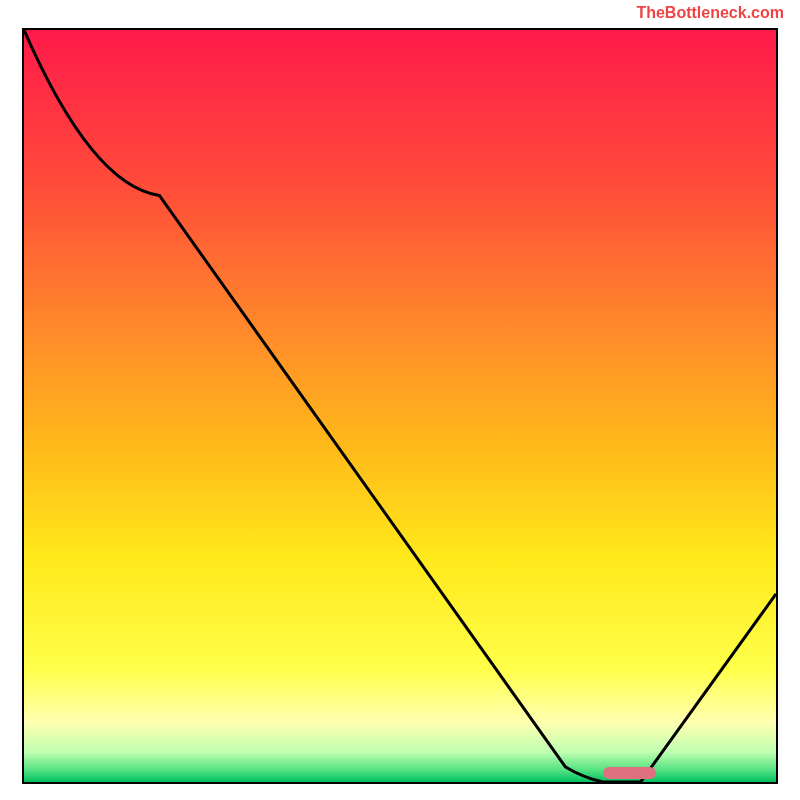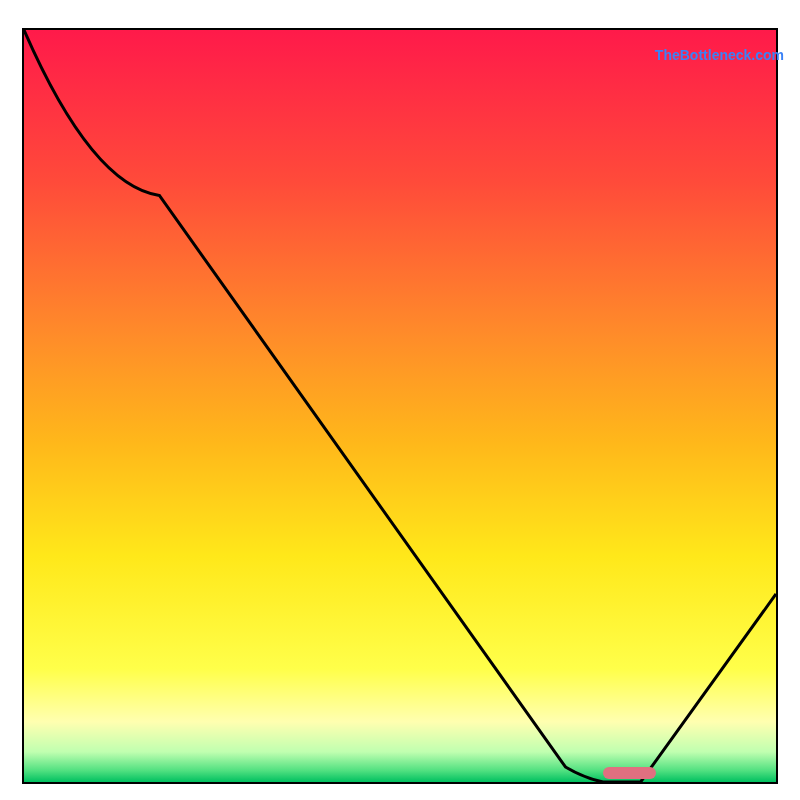--- a/index.html
+++ b/index.html
@@ -13,25 +13,24 @@
   }
   .container {
     position: relative;
     width: 800px;
     height: 800px;
   }
   .watermark {
     position: absolute;
     top: 4px;
     right: 16px;
-    font-size: 14px;
+    font-size: 16px;
     font-weight: bold;
-    color: #3b82f6;
+    color: #ef4444;
     z-index: 10;
-    margin-top: 43px;
   }
   .chart-area {
     position: absolute;
     left: 22px;
     top: 28px;
     width: 756px;
     height: 756px;
     border: 2px solid #000000;
     box-sizing: border-box;
     overflow: hidden;

